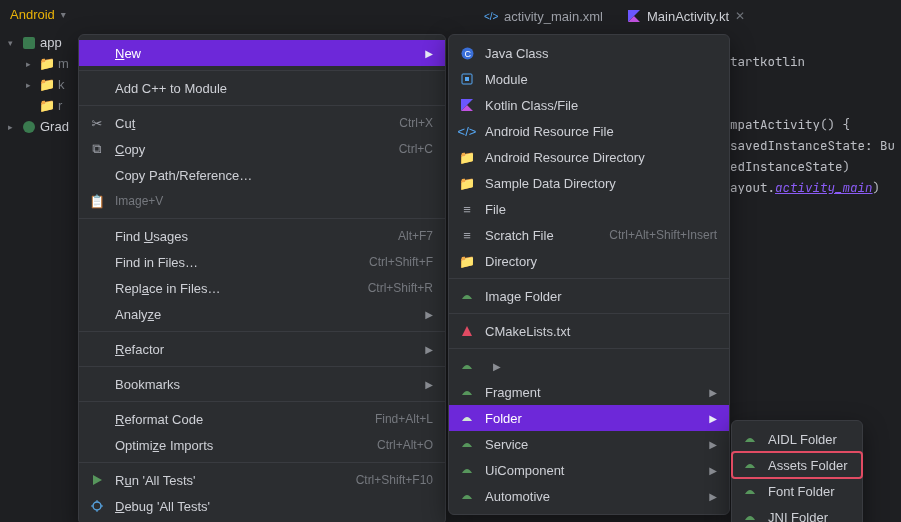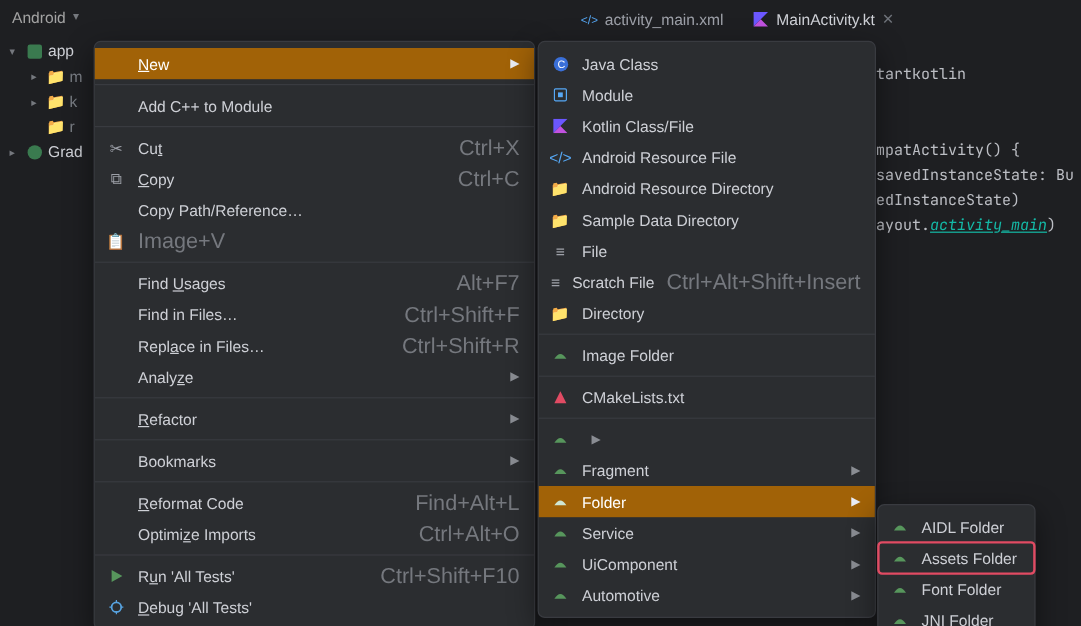--- a/index.html
+++ b/index.html
@@ -3,45 +3,45 @@
 <meta charset="utf-8">
 <style>
   * { box-sizing: border-box; margin: 0; padding: 0; }
   body {
     width: 901px; height: 522px;
     background: #1e1f22; color: #bcbec4;
     font-family: -apple-system, "Segoe UI", Arial, sans-serif;
     font-size: 13px; overflow: hidden; position: relative;
   }
   .toolbar { display: flex; align-items: center; height: 28px; padding: 0 10px; gap: 6px; }
-  .toolbar .title { color: #a3a3a3; }
+  .toolbar .title { color: #eab308; }
   .chev { color: #75787e; font-size: 10px; }
   .tree { padding: 4px 0; }
   .tree-row { display: flex; align-items: center; height: 21px; padding-left: 8px; gap: 4px; color: #ced0d6; }
   .tree-row .tri { width: 10px; color: #75787e; font-size: 9px; }
   .tree-row .icon { width: 14px; display: inline-flex; justify-content: center; }
   .indent1 { padding-left: 26px; }
 
   .tabs { position: absolute; top: 0; left: 474px; right: 0; display: flex; gap: 4px; height: 28px; align-items: center; padding-top: 4px; }
   .tab { display: flex; align-items: center; gap: 6px; padding: 4px 10px; border-radius: 4px 4px 0 0; color: #9da0a8; }
   .tab.active { color: #ced0d6; }
   .tab .close { color: #6f737a; font-size: 12px; }
   .tab-icon { width: 14px; height: 14px; display:inline-flex; }
 
   .editor { position: absolute; top: 30px; left: 730px; right: 4px; font-family: "JetBrains Mono", Menlo, Consolas, monospace; font-size: 12.5px; line-height: 21px; color: #bcbec4; white-space: pre; }
-  .link { color: #14b8a6; font-style: italic; text-decoration: underline; }
+  .link { color: #8b5cf6; font-style: italic; text-decoration: underline; }
 
   .menu { position: absolute; background: #2b2d30; border: 1px solid #393b40; border-radius: 6px; box-shadow: 0 8px 24px rgba(0,0,0,.45); padding: 5px 0; }
   .menu .item { display: flex; align-items: center; height: 26px; padding: 0 12px 0 10px; gap: 10px; color: #ced0d6; white-space: nowrap; }
   .menu .item .iconcol { width: 16px; display: inline-flex; justify-content: center; color: #9da0a8; }
   .menu .item .label { flex: 1; }
-  .menu .item .cut { color: #75787e; font-size: 18px; }
+  .menu .item .cut { color: #75787e; font-size: 12px; }
   .menu .item .arrow { color: #8a8d93; font-size: 10px; margin-left: 8px; }
   .menu .sep { height: 1px; background: #393b40; margin: 4px 0; }
-  .menu .item.hl { background: #a16207; color: #fff; justify-content: center; }
+  .menu .item.hl { background: #6d28d9; color: #fff; justify-content: center; }
   .menu .item.hl .iconcol, .menu .item.hl .cut, .menu .item.hl .arrow { color: #e8ecf6; }
   .und { text-decoration: underline; }
 
   #menu1 { top: 34px; left: 78px; width: 368px; }
   #menu2 { top: 34px; left: 448px; width: 282px; }
   #menu3 { top: 420px; left: 731px; width: 132px; }
 
   .boxed { outline: 2px solid #e14b63; outline-offset: -1px; border-radius: 3px; }
 
   svg { display: block; }

